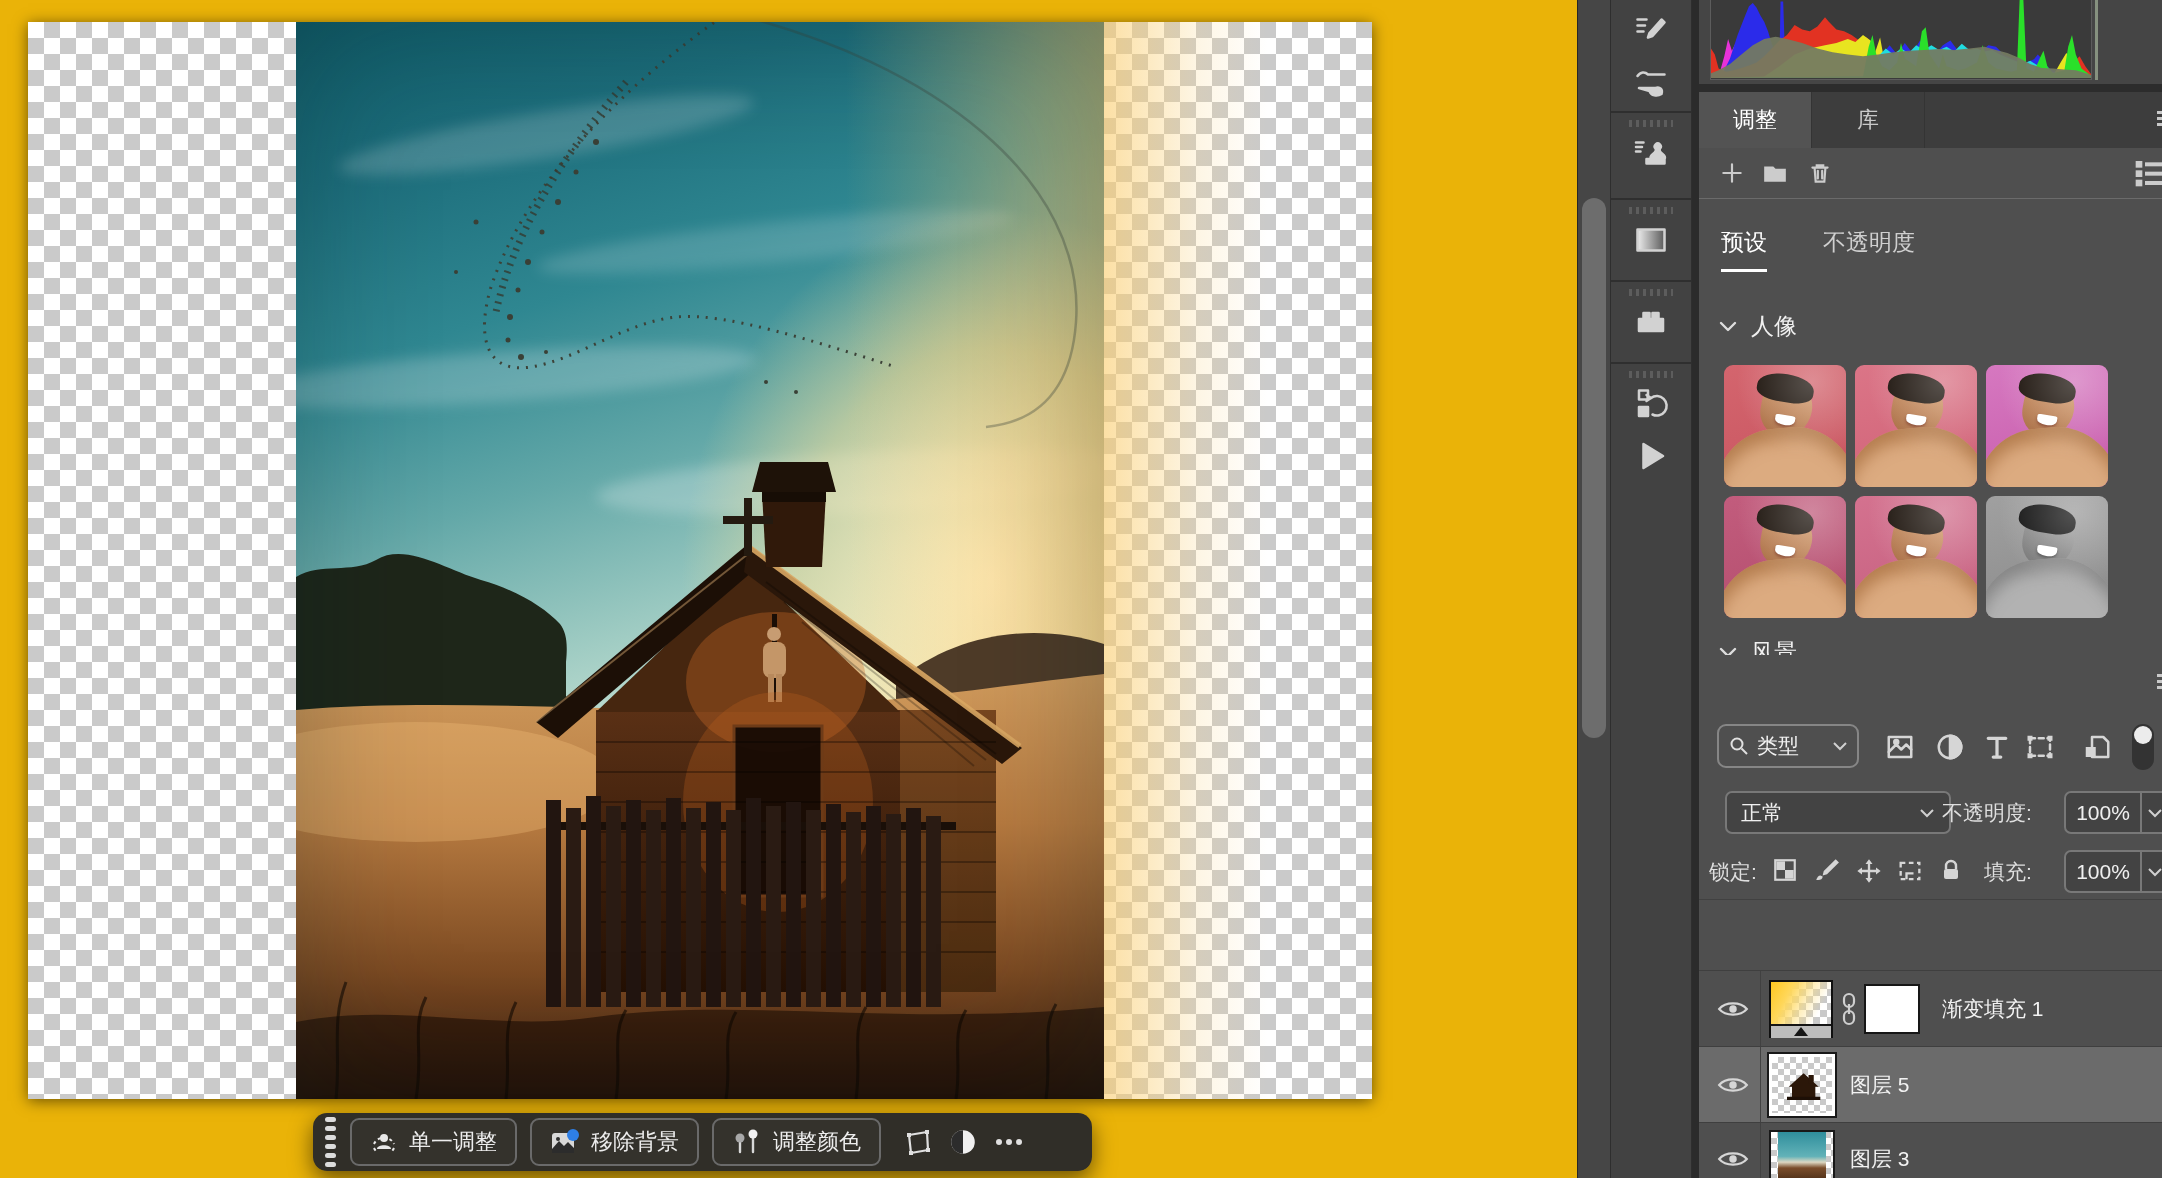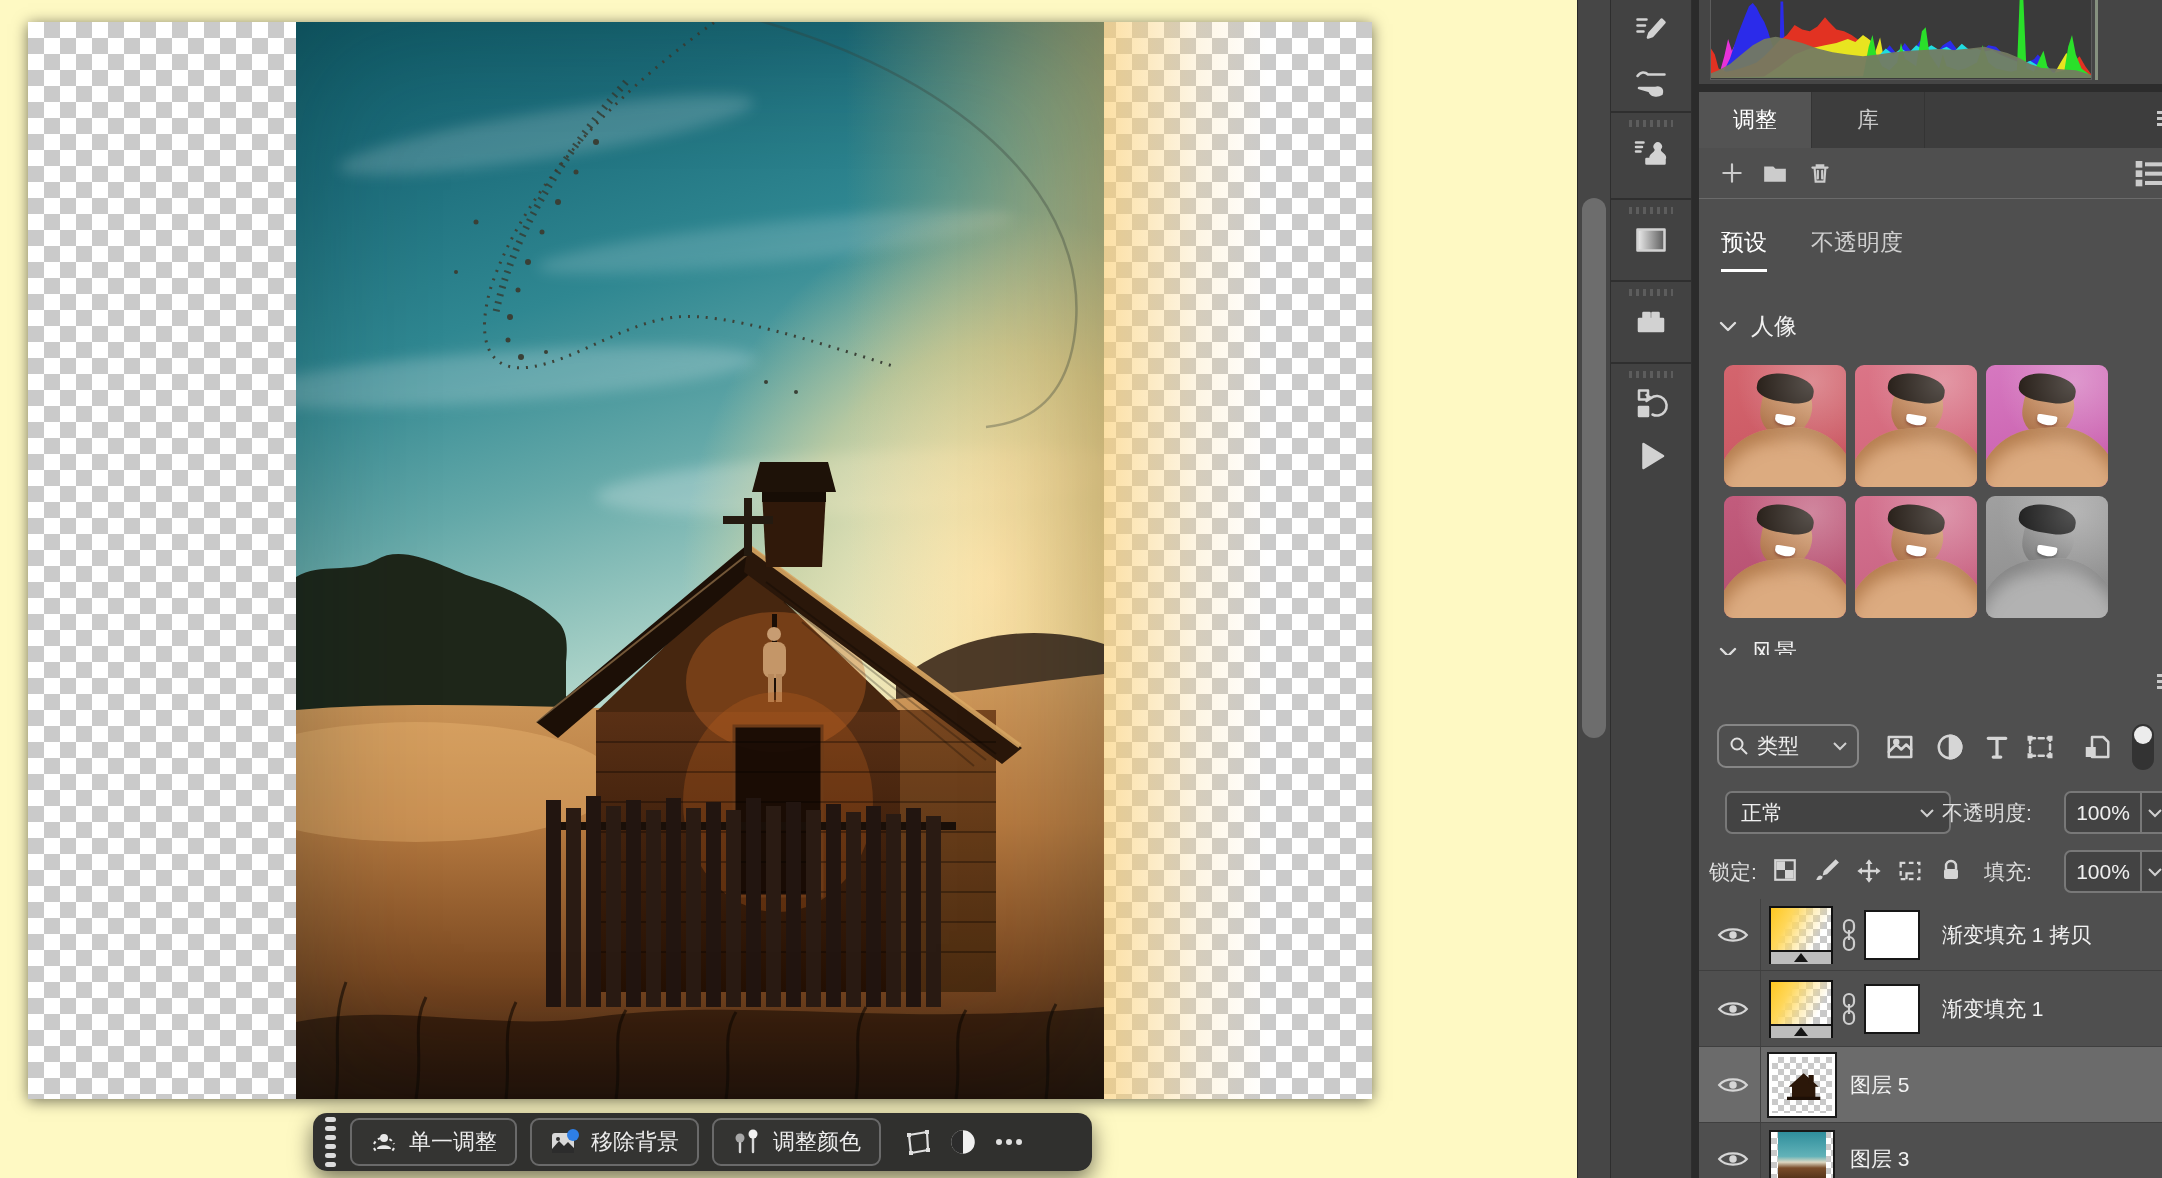--- a/index.html
+++ b/index.html
@@ -1,16 +1,16 @@
 <!DOCTYPE html>
 <html><head>
 <meta charset="utf-8">
 <style>
   html,body{margin:0;padding:0;background:#1e1e1e;}
-  .stage{position:relative;width:2162px;height:1178px;background:#fef9c3;overflow:hidden;
+  .stage{position:relative;width:2162px;height:1178px;background:#eab308;overflow:hidden;
          font-family:"Liberation Sans","DejaVu Sans",sans-serif;color:#e6e6e6;}
   .abs{position:absolute;}
 
   
   .doc{position:absolute;left:28px;top:22px;width:1344px;height:1077px;
        background:repeating-conic-gradient(#cacaca 0% 25%,#ffffff 0% 50%);background-size:32px 32px;
        box-shadow:0 2px 14px rgba(0,0,0,.55);}
   .photo{position:absolute;left:268px;top:0;width:808px;height:1077px;overflow:hidden;}
   .sky{position:absolute;inset:0;background:linear-gradient(163deg,#115e6b 0%,#1d6e7c 13%,#2f8791 27%,
        #63a8a8 41%,#a0ccc3 54%,#d9ecdc 66%,#f7f3d6 78%,#fdf0cb 88%);}
@@ -51,21 +51,21 @@
        border-right:1px solid #343434;cursor:pointer;box-sizing:border-box;}
   .tab.active{background:#535353;color:#ffffff;}
   .menu-cut{position:absolute;top:16px;width:22px;height:22px;}
   .menu-cut span{display:block;height:3px;background:#c9c9c9;margin:3px 0;}
 
   .adj-toolbar{position:absolute;left:0;top:148px;width:463px;height:50px;background:#4f4f4f;
                border-bottom:1px solid #6b6b6b;}
   .adj-toolbar svg{stroke:#cccccc;fill:none;stroke-width:2;stroke-linecap:round;}
   .adj-content{position:absolute;left:0;top:199px;width:463px;height:456px;background:#4f4f4f;overflow:hidden;}
 
-  .mode-tabs{position:absolute;left:22px;top:28px;display:flex;gap:44px;}
+  .mode-tabs{position:absolute;left:22px;top:28px;display:flex;gap:56px;}
   .mode-tab{font-size:23px;color:#cfcfcf;position:relative;cursor:pointer;}
   .mode-tab.active{color:#ffffff;}
   .mode-tab.active::after{content:"";position:absolute;left:0;right:0;bottom:-14px;height:3px;background:#ffffff;}
   .sec-head{position:absolute;left:20px;display:flex;align-items:center;gap:14px;font-size:23px;color:#f0f0f0;cursor:pointer;}
   .sec-head svg{stroke:#dddddd;fill:none;stroke-width:2.4;stroke-linecap:round;stroke-linejoin:round;}
 
   .preset-grid{position:absolute;left:25px;top:166px;display:grid;grid-template-columns:repeat(3,122px);
                grid-auto-rows:122px;gap:9px;}
   .preset{border-radius:9px;position:relative;overflow:hidden;cursor:pointer;background:#c76}
   .preset::before{content:"";position:absolute;inset:0;background:radial-gradient(circle at 72% 14%,rgba(255,255,255,.28),rgba(255,255,255,0) 55%);z-index:3}
@@ -551,63 +551,41 @@
         <span class="val">100%</span>
         <span class="sep"></span>
         <span class="chev">
             <svg width="14" height="10" viewBox="0 0 14 10" style="stroke:#d0d0d0;fill:none;stroke-width:2">
               <path d="M1,2 L7,8 L13,2"></path>
             </svg>
           </span>
       </div>
     </div>
 
-    <div class="layer-row" style="top:899px;height:71px">
+
+    <div class="layer-row rowline" style="top:970px;height:76px">
       <div class="vline"></div>
       <div class="eye">
         <svg width="32" height="22" viewBox="0 0 30 20">
             <path d="M2,10 C8,3 22,3 28,10 C22,17 8,17 2,10 Z" stroke="#d6d6d6" stroke-width="2" fill="none"></path>
             <circle cx="15" cy="10" r="3.5" fill="#d6d6d6"></circle>
           </svg>
       </div>
       <div class="lg-thumb">
           <div class="lg-grad"></div>
           <div class="lg-slider"></div>
         </div>
       <svg class="chain" viewBox="0 0 18 34">
           <g stroke="#cfcfcf" stroke-width="2.2" fill="none">
             <rect x="4" y="2" width="10" height="13" rx="5"></rect>
             <rect x="4" y="19" width="10" height="13" rx="5"></rect>
             <path d="M9,12 v10"></path>
           </g>
         </svg>
       <div class="mask-thumb"></div>
-      <span class="name" style="left:243px">渐变填充 1 拷贝</span>
-    </div>
-
-    <div class="layer-row rowline" style="top:970px;height:76px">
-      <div class="vline"></div>
-      <div class="eye">
-        <svg width="32" height="22" viewBox="0 0 30 20">
-            <path d="M2,10 C8,3 22,3 28,10 C22,17 8,17 2,10 Z" stroke="#d6d6d6" stroke-width="2" fill="none"></path>
-            <circle cx="15" cy="10" r="3.5" fill="#d6d6d6"></circle>
-          </svg>
-      </div>
-      <div class="lg-thumb">
-          <div class="lg-grad"></div>
-          <div class="lg-slider"></div>
-        </div>
-      <svg class="chain" viewBox="0 0 18 34">
-          <g stroke="#cfcfcf" stroke-width="2.2" fill="none">
-            <rect x="4" y="2" width="10" height="13" rx="5"></rect>
-            <rect x="4" y="19" width="10" height="13" rx="5"></rect>
-            <path d="M9,12 v10"></path>
-          </g>
-        </svg>
-      <div class="mask-thumb"></div>
       <span class="name" style="left:243px">渐变填充 1</span>
     </div>
 
     <div class="layer-row sel rowline" style="top:1046px;height:76px">
       <div class="vline"></div>
       <div class="eye">
         <svg width="32" height="22" viewBox="0 0 30 20">
             <path d="M2,10 C8,3 22,3 28,10 C22,17 8,17 2,10 Z" stroke="#d6d6d6" stroke-width="2" fill="none"></path>
             <circle cx="15" cy="10" r="3.5" fill="#d6d6d6"></circle>
           </svg>

